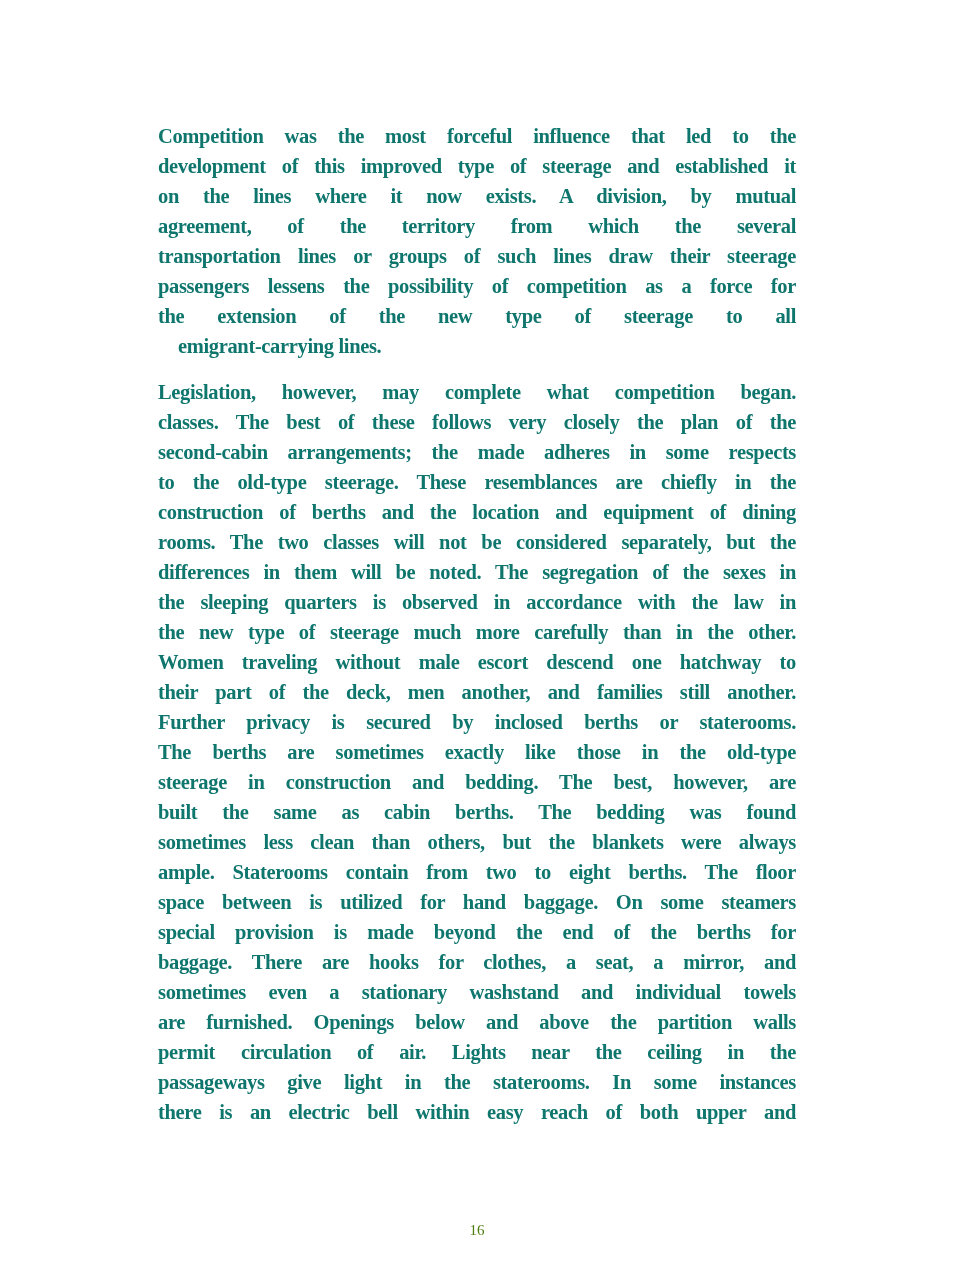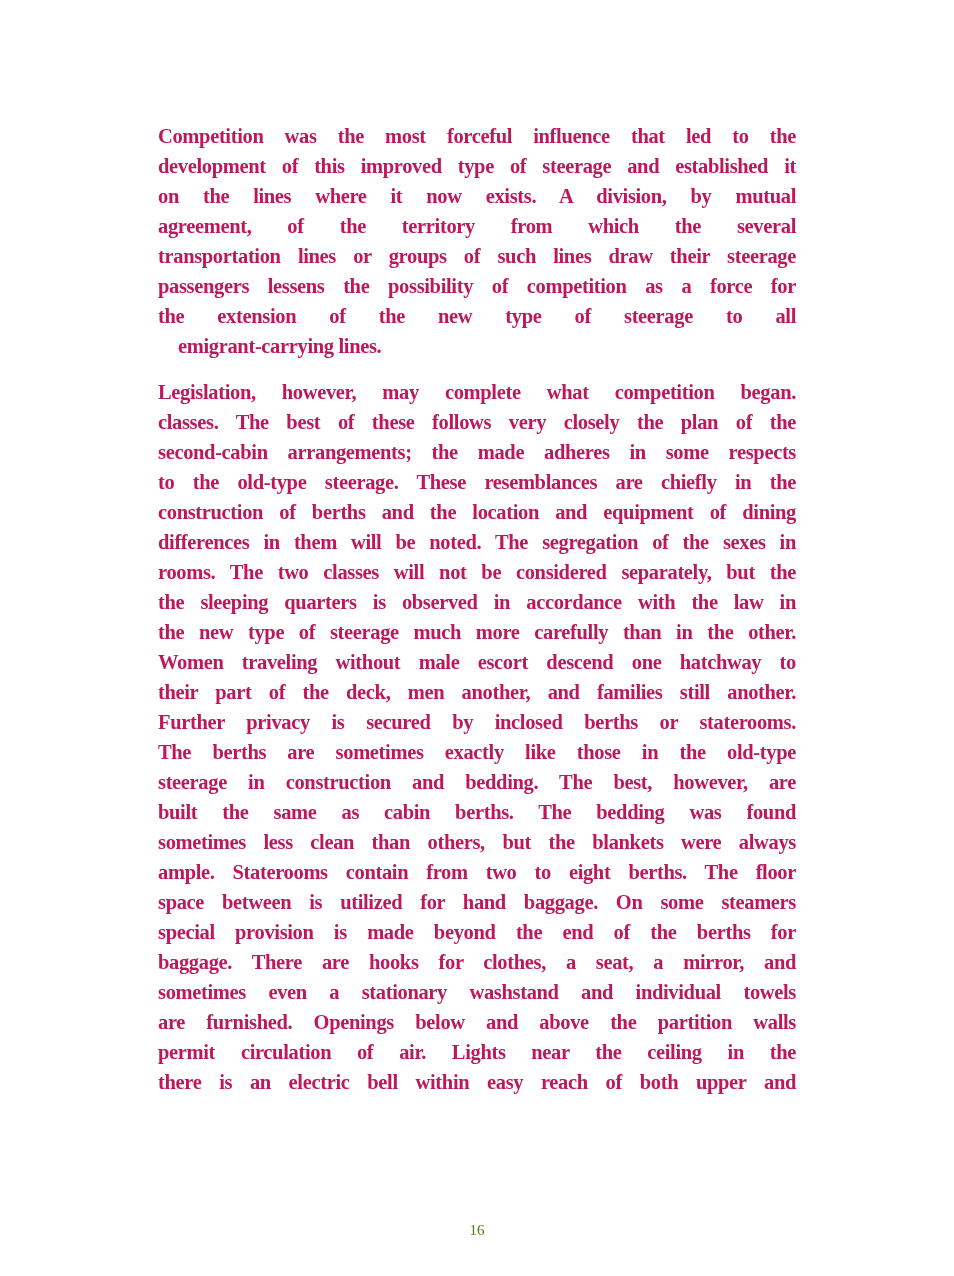--- a/index.html
+++ b/index.html
@@ -22,21 +22,21 @@
       background: #ffffff;
     }
     .body-text {
       position: absolute;
       left: 158px;
       top: 121px;
       width: 638px;
       font-family: "Liberation Serif", serif;
       font-weight: bold;
       font-size: 20.5px;
-      color: #be185d;
+      color: #0f766e;
     }
     .para {
       margin: 0 0 16px 0;
     }
     .line {
       display: block;
       height: 30px;
       line-height: 30px;
       white-space: nowrap;
       text-align: justify;
@@ -73,35 +73,36 @@
       <span class="line">passengers lessens the possibility of competition as a force for</span>
       <span class="line">the extension of the new type of steerage to all</span>
       <span class="line last">emigrant-carrying lines.</span>
     </p>
     <p class="para">
       <span class="line">Legislation, however, may complete what competition began.</span>
       <span class="line">classes. The best of these follows very closely the plan of the</span>
       <span class="line">second-cabin arrangements; the made adheres in some respects</span>
       <span class="line">to the old-type steerage. These resemblances are chiefly in the</span>
       <span class="line">construction of berths and the location and equipment of dining</span>
+      <span class="line">rooms. The two classes will not be considered separately, but the</span>
       <span class="line">differences in them will be noted. The segregation of the sexes in</span>
-      <span class="line">rooms. The two classes will not be considered separately, but the</span>
       <span class="line">the sleeping quarters is observed in accordance with the law in</span>
       <span class="line">the new type of steerage much more carefully than in the other.</span>
       <span class="line">Women traveling without male escort descend one hatchway to</span>
       <span class="line">their part of the deck, men another, and families still another.</span>
       <span class="line">Further privacy is secured by inclosed berths or staterooms.</span>
       <span class="line">The berths are sometimes exactly like those in the old-type</span>
       <span class="line">steerage in construction and bedding. The best, however, are</span>
       <span class="line">built the same as cabin berths. The bedding was found</span>
       <span class="line">sometimes less clean than others, but the blankets were always</span>
       <span class="line">ample. Staterooms contain from two to eight berths. The floor</span>
       <span class="line">space between is utilized for hand baggage. On some steamers</span>
       <span class="line">special provision is made beyond the end of the berths for</span>
       <span class="line">baggage. There are hooks for clothes, a seat, a mirror, and</span>
       <span class="line">sometimes even a stationary washstand and individual towels</span>
       <span class="line">are furnished. Openings below and above the partition walls</span>
       <span class="line">permit circulation of air. Lights near the ceiling in the</span>
+      <span class="line">passageways give light in the staterooms. In some instances</span>
       <span class="line">there is an electric bell within easy reach of both upper and</span>
     </p>
   </div>
   <div class="page-number">16</div>
 </div>
 
 </body></html>

